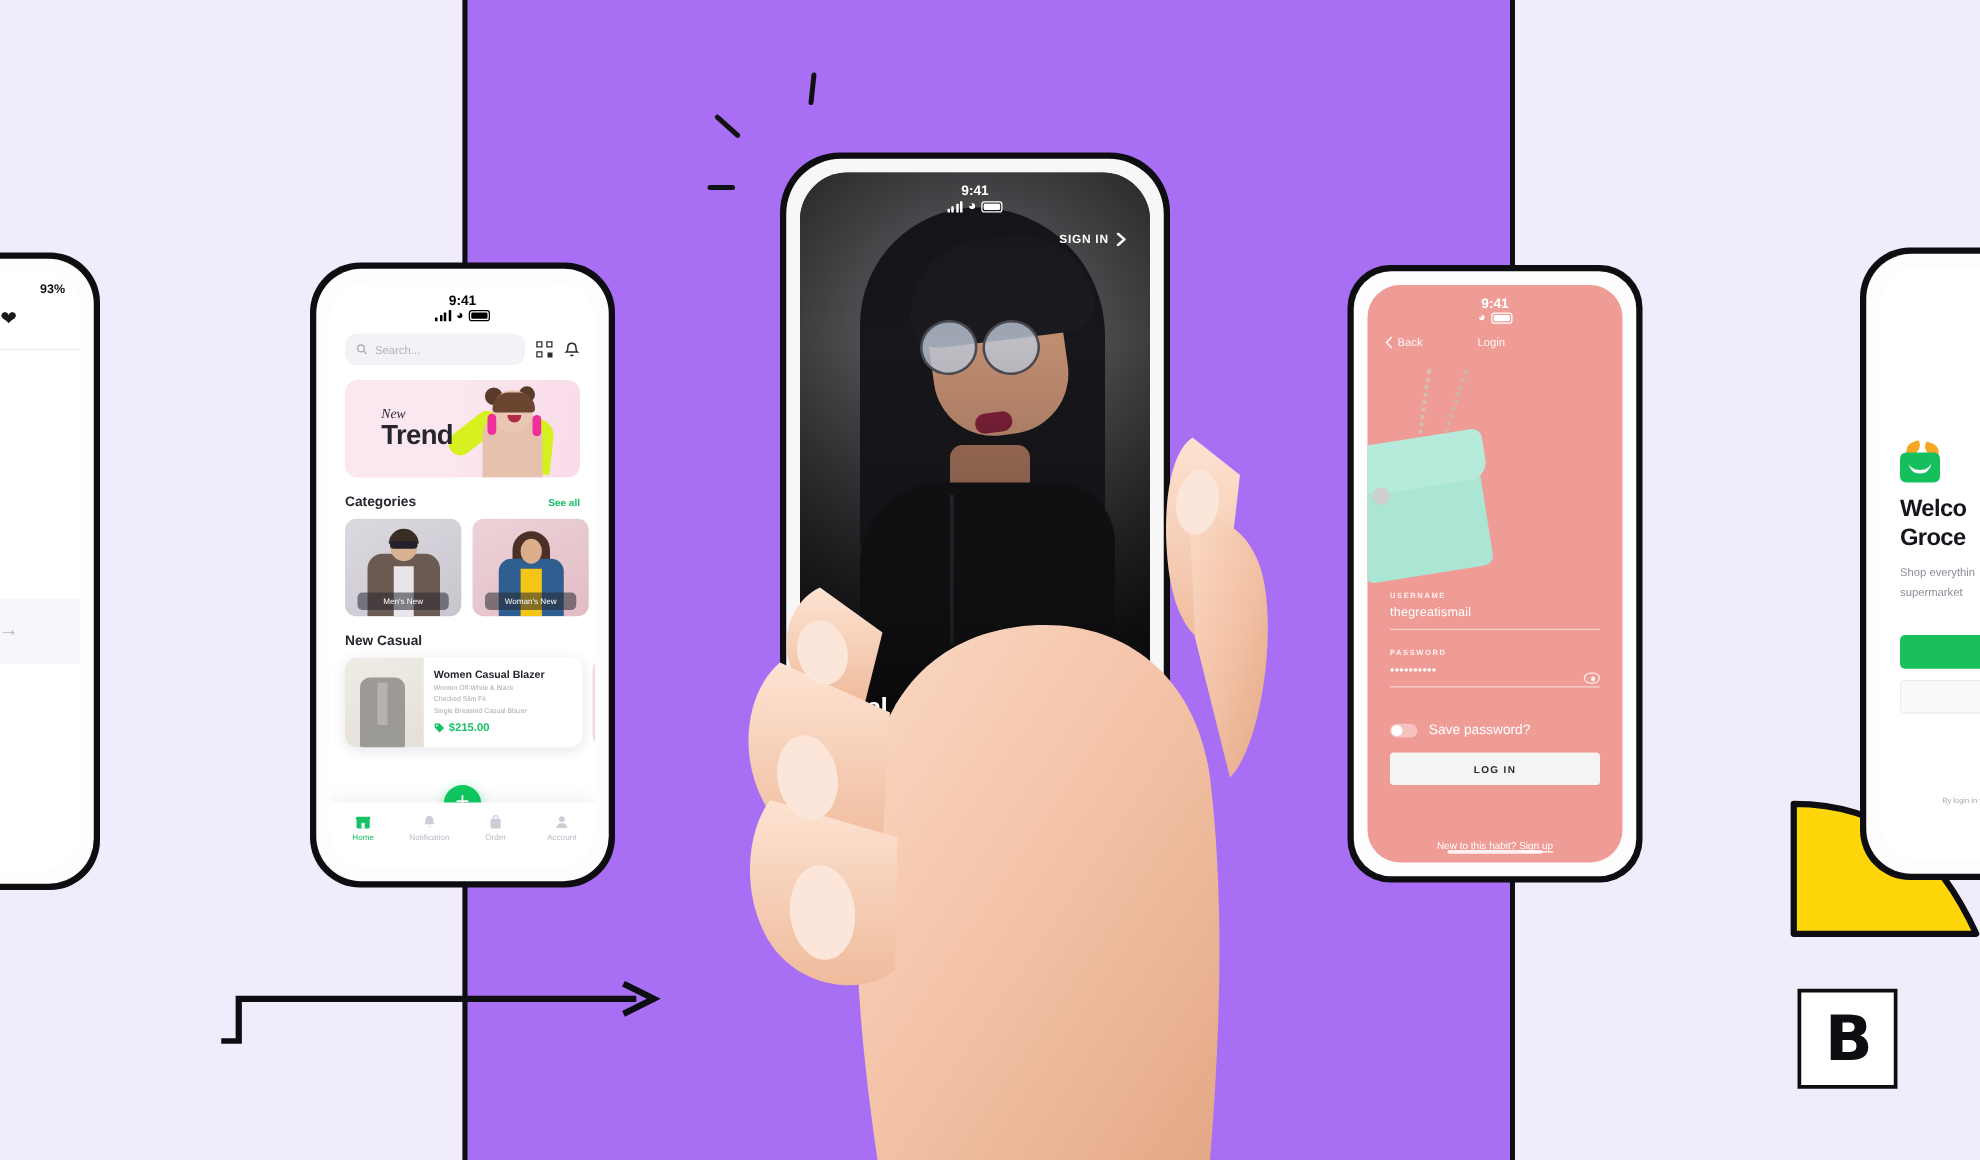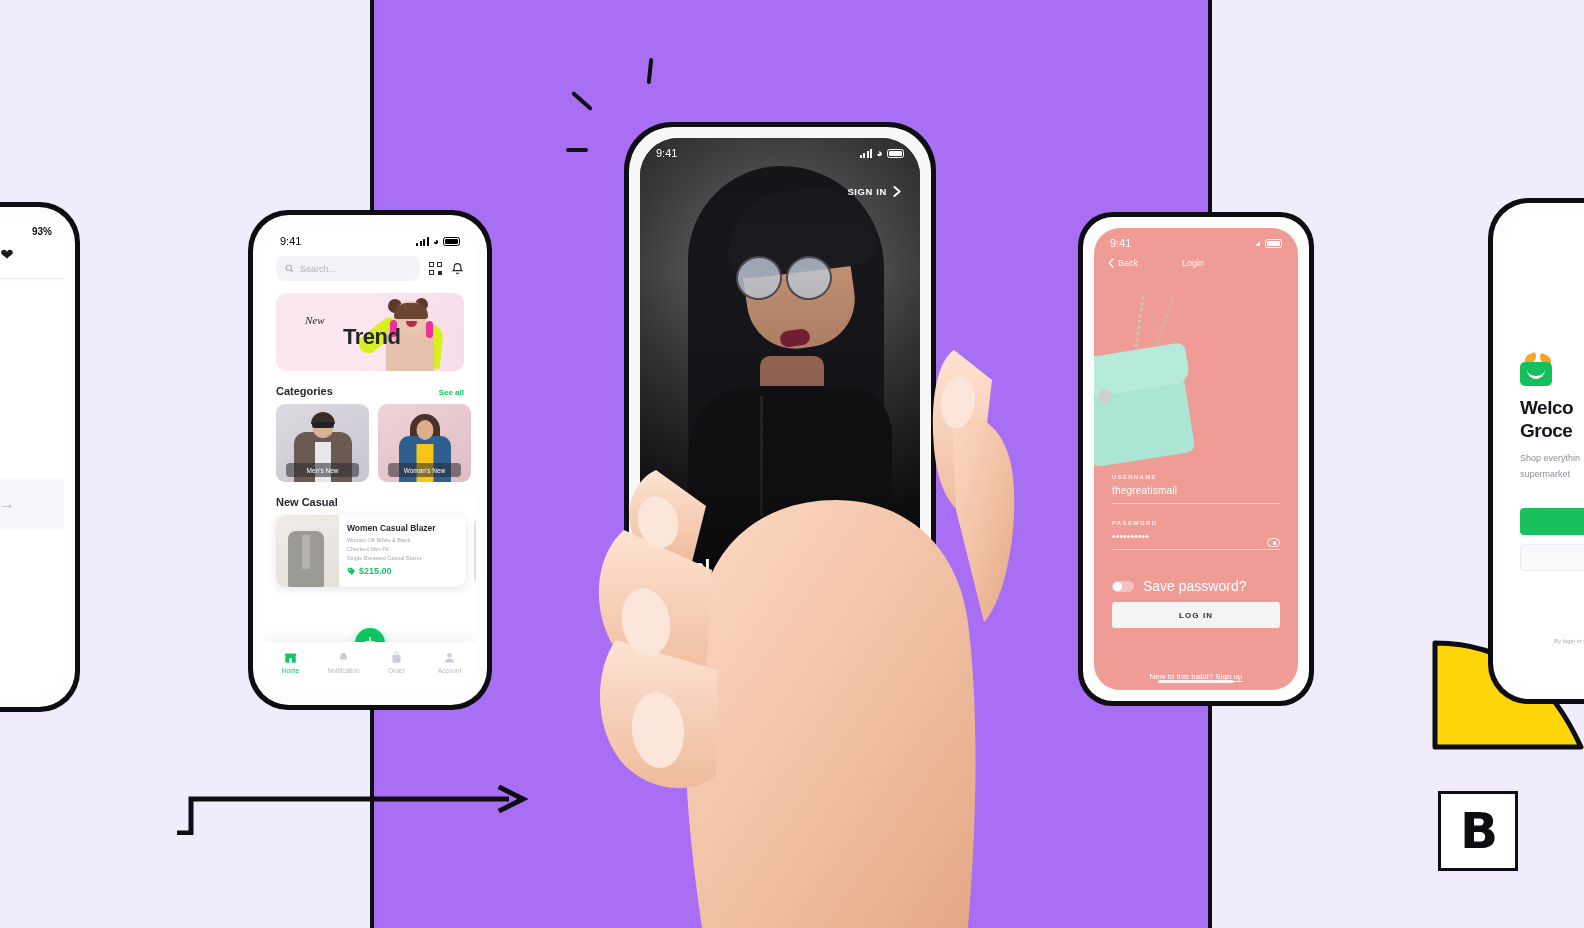--- a/index.html
+++ b/index.html
@@ -57,21 +57,21 @@
     background:#fdfdfd; border-radius:36px; padding:6px;
   }
   .phone .screen {
     position:absolute; inset:11px;
     border-radius:30px; overflow:hidden; background:#fff;
   }
 
   
   .statusbar {
     display:flex; align-items:center; justify-content:space-between;
-    padding:9px 16px 3px 16px; font-size:11px; font-weight:400;
+    padding:9px 16px 3px 16px; font-size:11px; font-weight:700;flex-direction:column;
   }
   .sb-icons { display:flex; align-items:center; gap:4px; }
   .sig { display:flex; align-items:flex-end; gap:1.5px; height:9px; }
   .sig i { width:2px; background:currentColor; border-radius:.5px; display:block; }
   .sig i:nth-child(1){height:3px}.sig i:nth-child(2){height:5px}
   .sig i:nth-child(3){height:7px}.sig i:nth-child(4){height:9px}
   .batt { width:17px; height:9px; border:1px solid currentColor; border-radius:2.5px; padding:1px; }
   .batt span { display:block; height:100%; background:currentColor; border-radius:1px; }
   .home-ind { height:3px; width:92px; background:rgba(0,0,0,.35); border-radius:2px; margin:0 auto; }
 
@@ -99,21 +99,21 @@
   .ico-qr b:nth-child(1){left:0;top:0}.ico-qr b:nth-child(2){right:0;top:0}
   .ico-qr b:nth-child(3){left:0;bottom:0}
   .ico-qr b:nth-child(4){right:0;bottom:0;border:none;background:#2a2a33;width:4px;height:4px}
   .b-banner {
     margin:12px 12px 0 12px; height:78px; border-radius:10px; overflow:hidden;
     background:linear-gradient(100deg,#fbe7f0 0%,#fbe7f0 46%,#f9dbe9 100%);
     position:relative; display:flex; align-items:center;padding-left:15px;
   }
   .b-banner .txt { padding-left:14px; z-index:2; }
   .b-banner .new { font-family:"Liberation Serif", serif; font-style:italic; font-size:11px; color:#2a2a33; }
-  .b-banner .trend { font-size:22px; font-weight:700; color:#26262e; letter-spacing:-.5px; margin-top:-2px;margin-left:38px; }
+  .b-banner .trend { font-size:22px; font-weight:700; color:#26262e; letter-spacing:-.5px; margin-top:-2px; }
   .b-banner .model { position:absolute; right:0; top:0; bottom:0; width:108px; }
   .b-banner .m-body { position:absolute; right:30px; bottom:0; width:48px; height:56px; background:#e6c2ae; border-radius:24px 24px 0 0; }
   .b-banner .m-head { position:absolute; right:38px; bottom:36px; width:32px; height:34px; background:#e9c7b2; border-radius:50%; }
   .b-banner .m-hairL { position:absolute; right:62px; bottom:58px; width:14px; height:14px; background:#5a3a2a; border-radius:50%; }
   .b-banner .m-hairR { position:absolute; right:36px; bottom:60px; width:13px; height:13px; background:#5a3a2a; border-radius:50%; }
   .b-banner .m-fringe { position:absolute; right:36px; bottom:52px; width:34px; height:16px; background:#6b4530; border-radius:17px 17px 4px 4px; }
   .b-banner .m-arm { position:absolute; right:62px; bottom:26px; width:46px; height:19px; background:#d7f020; border-radius:10px; transform:rotate(-38deg); }
   .b-banner .m-sleeve { position:absolute; right:22px; bottom:4px; width:40px; height:44px; background:#d7f020; border-radius:14px 14px 0 0; transform:rotate(6deg); }
   .b-banner .m-earL { position:absolute; right:67px; bottom:34px; width:7px; height:17px; background:#f0309a; border-radius:4px; }
   .b-banner .m-earR { position:absolute; right:31px; bottom:33px; width:7px; height:17px; background:#f0309a; border-radius:4px; }
@@ -247,21 +247,21 @@
   .d-field .lbl { font-size:6px; letter-spacing:1.3px; color:rgba(255,255,255,.85); font-weight:700; }
   .d-field .val { font-size:10px; color:#fff; margin-top:5px; letter-spacing:.2px; }
   .d-field .line { height:1px; background:rgba(255,255,255,.55); margin-top:7px; }
   .d-user { top:246px; }
   .d-pass { top:292px; }
   .d-eye { position:absolute; right:0; top:18px; width:13px; height:9px; border:1.2px solid rgba(255,255,255,.85); border-radius:50% 50% 50% 50%/60% 60% 60% 60%; }
   .d-eye:after { content:""; position:absolute; left:4.6px; top:2.3px; width:3.4px; height:3.4px; border-radius:50%; background:rgba(255,255,255,.9); }
   .d-save { position:absolute; left:18px; top:350px; z-index:3; display:flex; align-items:center; gap:9px; }
   .d-toggle { width:22px; height:11px; border-radius:6px; background:rgba(255,255,255,.38); position:relative; }
   .d-toggle:after { content:""; position:absolute; left:1px; top:1px; width:9px; height:9px; border-radius:50%; background:#fff; }
-  .d-save .t { color:#fff; font-size:14px; }
+  .d-save .t { color:#fff; font-size:11px; }
   .d-login {
     position:absolute; left:18px; right:18px; top:374px; height:26px; z-index:3;
     background:#f4f4f4; border-radius:3px; color:#2a2a33;
     font-size:8px; font-weight:700; letter-spacing:1.1px;
     display:flex; align-items:center; justify-content:center;
   }
   .d-foot { position:absolute; left:0; right:0; top:444px; z-index:3; text-align:center; color:#fff; font-size:8px; }
   .d-foot u { text-underline-offset:2px; }
   #phone-d .home-ind { position:absolute; left:50%; transform:translateX(-50%); bottom:7px; width:76px; background:rgba(255,255,255,.85); z-index:3; }
 

